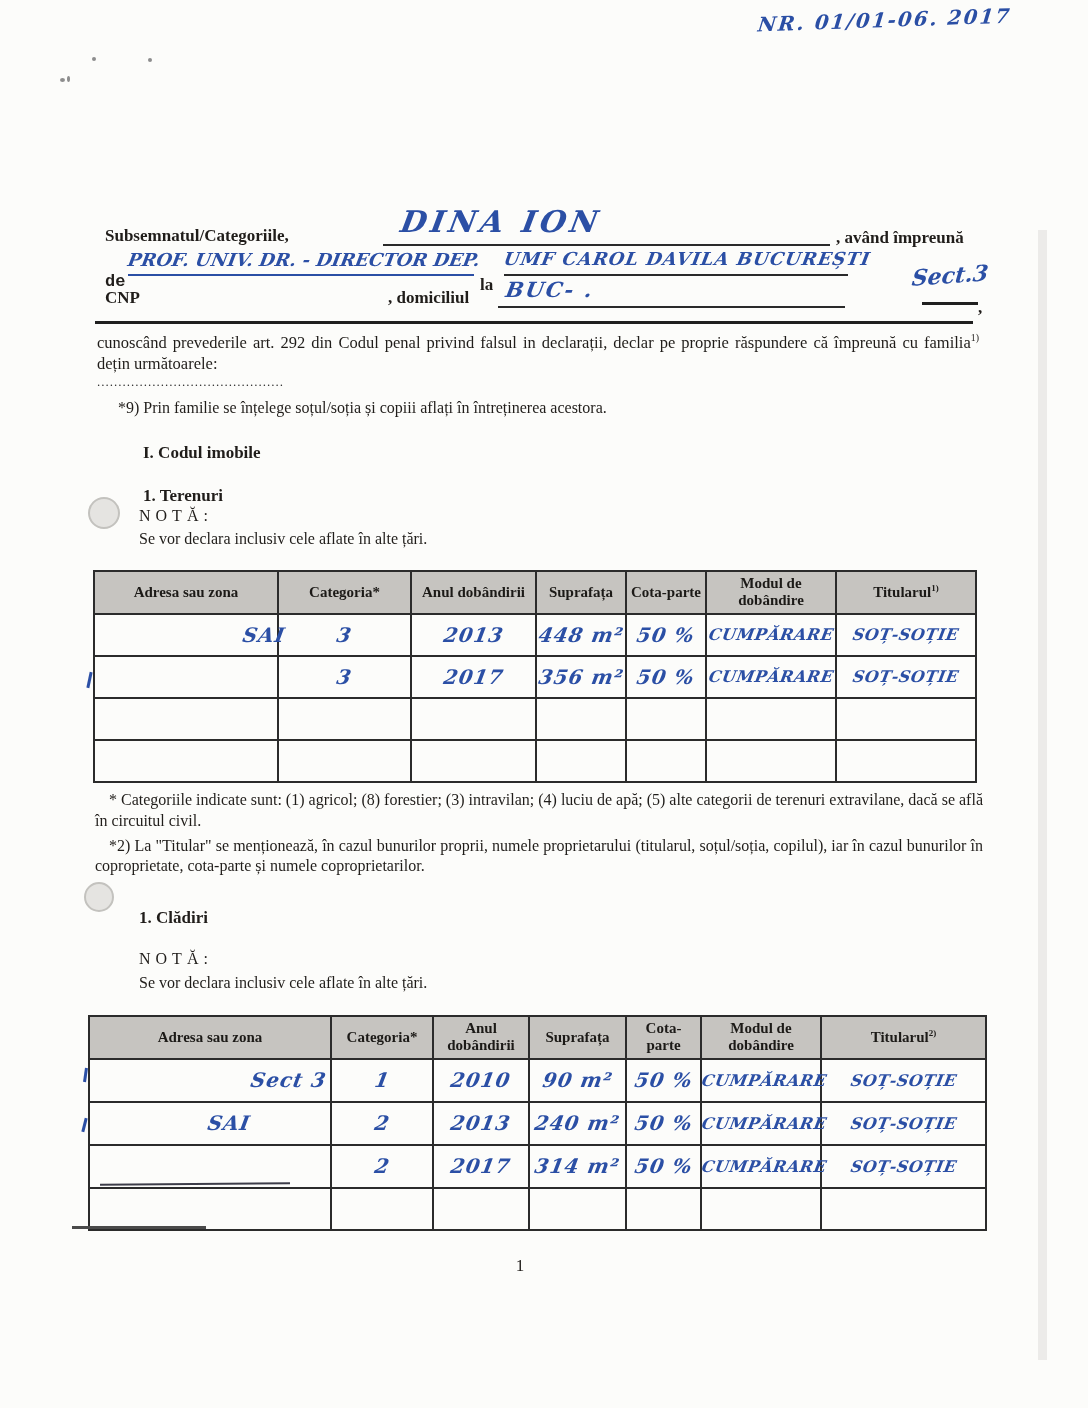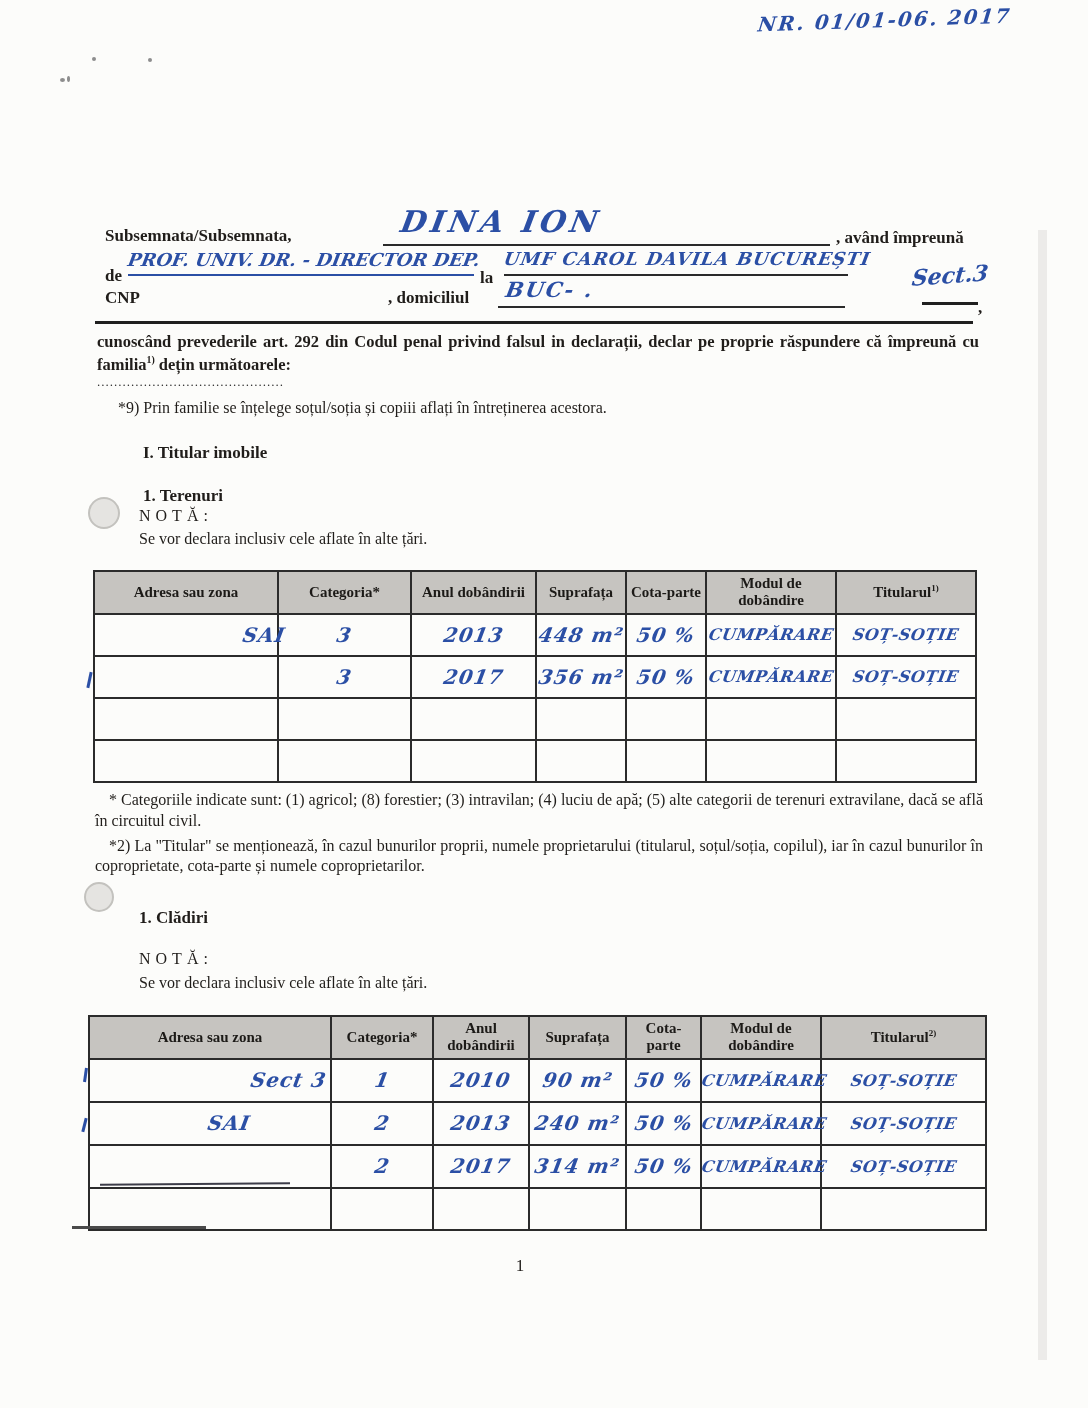--- a/index.html
+++ b/index.html
@@ -11,21 +11,21 @@
   .hand{
     font-family:"DejaVu Serif",serif;font-style:italic;font-weight:700;
     color:#2b4fa5;display:inline-block;transform:skewX(-10deg);
     white-space:nowrap;
   }
   .title{width:100%;text-align:center;font-size:25px;font-weight:bold;letter-spacing:1px;}
   .printed{font-size:17px;font-weight:bold;}
   .rule{background:#1f1f1f;}
   .fillline{border-bottom:2.5px solid #2a2a2a;}
   .bluefill{border-bottom:2px solid #2b4fa5;}
-  .oath{font-size:16.5px;font-weight:bold;line-height:1.32;text-align:justify;}
+  .oath{font-size:16.5px;font-weight:normal;line-height:1.32;text-align:justify;}
   .fn{font-size:16px;line-height:1.3;text-align:justify;}
   .nota{font-size:16px;letter-spacing:5px;}
   .notatext{font-size:16px;}
   table{border-collapse:collapse;table-layout:fixed;}
   td,th{border:2px solid #2b2b2b;padding:0;overflow:visible;}
   th{
     background:#c6c4c0;font-size:15px;font-weight:bold;text-align:center;
     line-height:1.15;padding:3px 2px;vertical-align:middle;color:#1c1a17;
   }
   td{height:40px;vertical-align:middle;text-align:center;}
@@ -46,31 +46,31 @@
 
   <div class="abs speck" style="left:92px;top:57px;width:4px;height:4px;"></div>
   <div class="abs speck" style="left:148px;top:58px;width:4px;height:4px;"></div>
   <div class="abs speck" style="left:60px;top:78px;width:5px;height:4px;"></div>
   <div class="abs speck" style="left:67px;top:76px;width:3px;height:6px;"></div>
   <div class="abs scanband" style="left:1038px;top:230px;width:9px;height:1130px;"></div>
 
   <div class="abs hand" style="left:758px;top:8px;font-size:20px;letter-spacing:2px;transform:rotate(-2deg) skewX(-8deg);">NR. 01/01-06. 2017</div>
 
 
-  <span class="abs printed" style="left:105px;top:226px;">Subsemnata/Subsemnata,</span>
+  <span class="abs printed" style="left:105px;top:226px;">Subsemnatul/Categoriile,</span>
   <div class="abs fillline" style="left:383px;top:200px;width:447px;height:44px;">
     <span class="hand" style="font-size:30px;letter-spacing:4px;margin-left:18px;line-height:44px;">DINA ION</span>
   </div>
   <span class="abs printed" style="left:836px;top:228px;">, având împreună</span>
 
-  <span class="abs printed" style="left:105px;top:266px;">de</span>
+  <span class="abs printed" style="left:105px;top:272px;font-family:Liberation Mono, monospace;">de</span>
   <div class="abs bluefill" style="left:128px;top:246px;width:346px;height:28px;">
     <span class="hand" style="font-size:18px;line-height:28px;">PROF. UNIV. DR. - DIRECTOR DEP.</span>
   </div>
-  <span class="abs printed" style="left:480px;top:268px;">la</span>
+  <span class="abs printed" style="left:480px;top:275px;">la</span>
   <div class="abs fillline" style="left:504px;top:244px;width:344px;height:30px;border-bottom-width:2px;">
     <span class="hand" style="font-size:18px;line-height:30px;letter-spacing:1px;">UMF CAROL DAVILA BUCUREȘTI</span>
   </div>
 
   <span class="abs printed" style="left:105px;top:288px;">CNP</span>
   <span class="abs printed" style="left:388px;top:288px;">, domiciliul</span>
   <div class="abs fillline" style="left:498px;top:274px;width:347px;height:32px;">
     <span class="hand" style="font-size:21px;line-height:32px;margin-left:8px;letter-spacing:2px;">BUC- .</span>
   </div>
   <span class="abs hand" style="left:912px;top:262px;font-size:22px;transform:rotate(-4deg) skewX(-10deg);">Sect.3</span>
@@ -79,21 +79,21 @@
 
   <div class="abs rule" style="left:95px;top:321px;width:878px;height:3px;"></div>
 
   <div class="abs oath" style="left:97px;top:331px;width:882px;">
     <span>cunoscând prevederile art. 292 din Codul penal privind falsul in declarații, declar pe proprie răspundere că împreună cu familia</span><sup>1)</sup><span> dețin următoarele:</span>
   </div>
 
   <div class="abs" style="left:97px;top:374px;font-size:13px;letter-spacing:1px;color:#333;">............................................</div>
   <div class="abs fn" style="left:118px;top:398px;width:700px;">*9) Prin familie se înțelege soțul/soția și copiii aflați în întreținerea acestora.</div>
 
-  <div class="abs printed" style="left:143px;top:443px;">I. Titular imobile</div>
+  <div class="abs printed" style="left:143px;top:443px;">I. Codul imobile</div>
   <div class="abs printed" style="left:143px;top:486px;text-align:right;">1. Terenuri</div>
   <div class="abs nota" style="left:139px;top:507px;">NOTĂ:</div>
   <div class="abs notatext" style="left:139px;top:530px;">Se vor declara inclusiv cele aflate în alte țări.</div>
 
   <div class="abs punch" style="left:88px;top:497px;width:28px;height:28px;"></div>
   <div class="abs punch" style="left:84px;top:882px;width:26px;height:26px;"></div>
 
   <table class="abs" style="left:93px;top:570px;width:882px;">
     <colgroup>
       <col style="width:184px">

